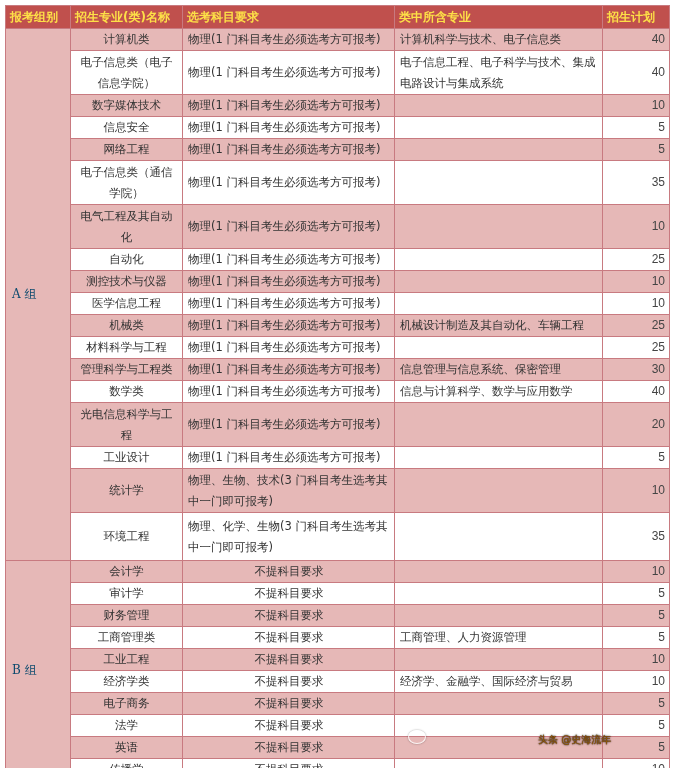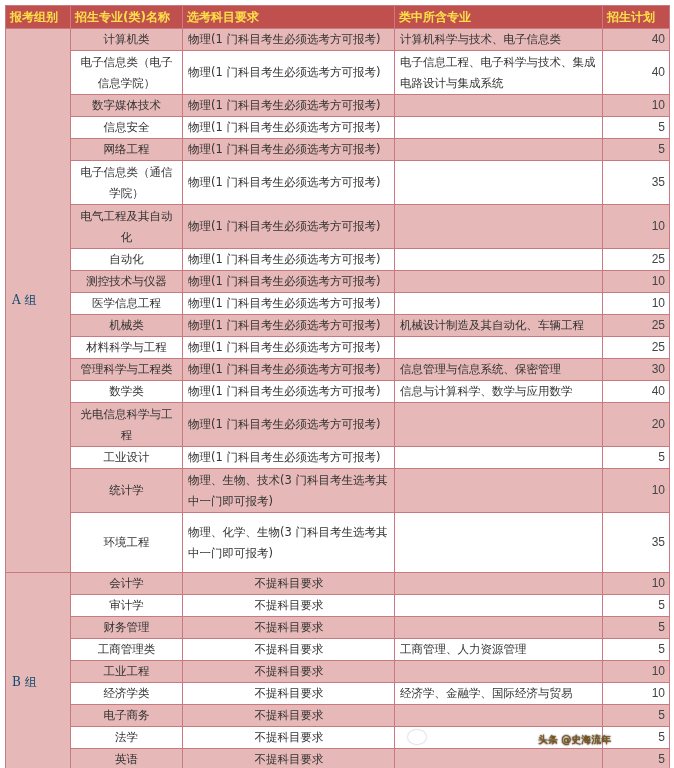--- a/index.html
+++ b/index.html
@@ -146,21 +146,21 @@
         <td class="req">物理(1 门科目考生必须选考方可报考)</td>
         <td class="majors"></td>
         <td class="plan">5</td>
       </tr>
       <tr class="odd" style="height: 44px;">
         <td class="name">统计学</td>
         <td class="req">物理、生物、技术(3 门科目考生选考其中一门即可报考)</td>
         <td class="majors"></td>
         <td class="plan">10</td>
       </tr>
-      <tr class="even" style="height: 60px;">
+      <tr class="even" style="height: 48px;">
         <td class="name">环境工程</td>
         <td class="req">物理、化学、生物(3 门科目考生选考其中一门即可报考)</td>
         <td class="majors"></td>
         <td class="plan">35</td>
       </tr>
       <tr class="odd" style="height: 21px;">
         <td class="group" rowspan="10">B 组</td>
         <td class="name">会计学</td>
         <td class="req center">不提科目要求</td>
         <td class="majors"></td>

